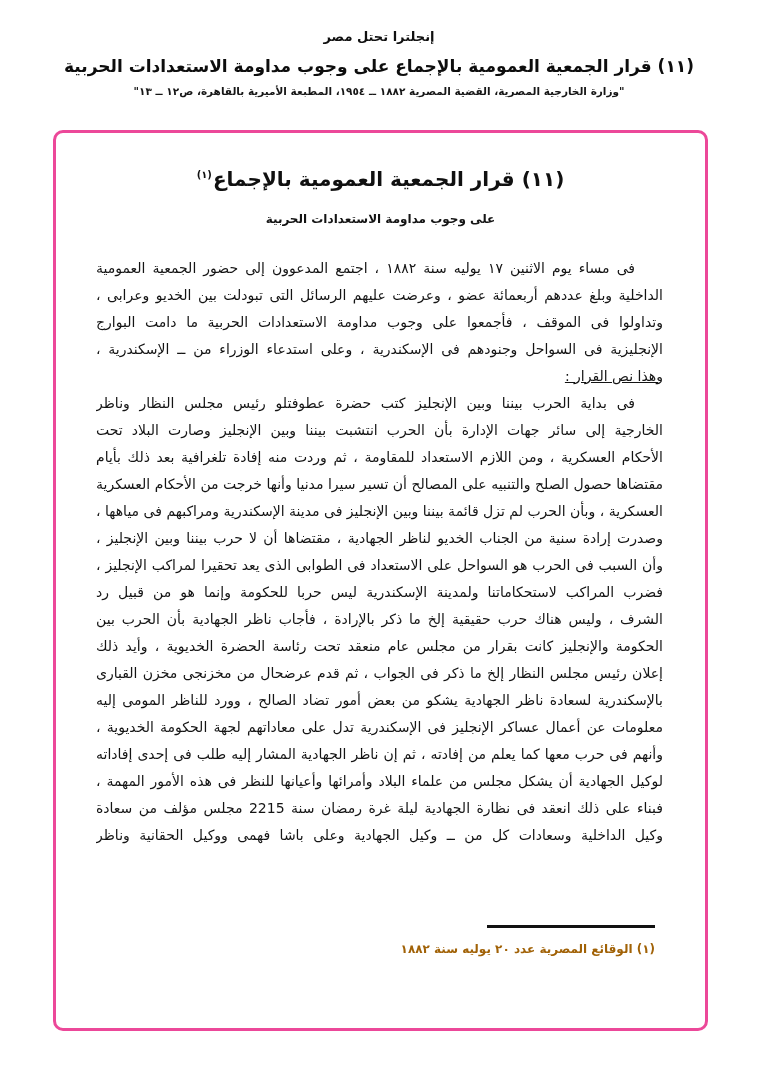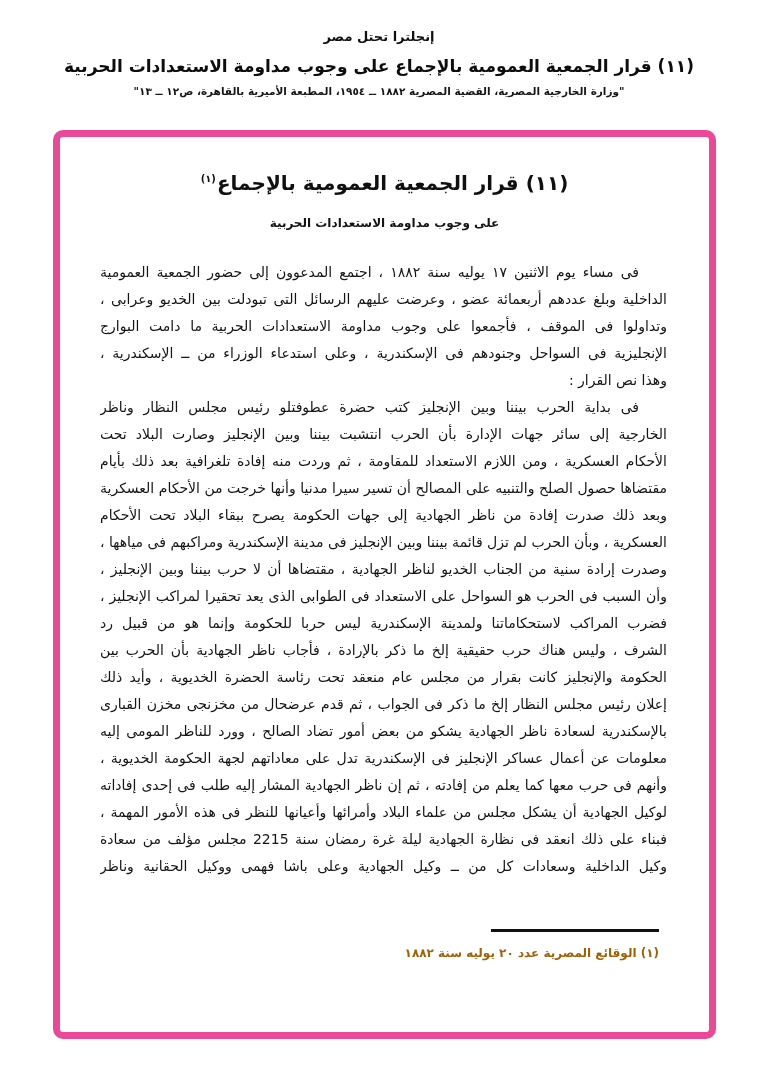--- a/index.html
+++ b/index.html
@@ -47,21 +47,21 @@
     color: #161616;
   }
 
   
   .frame {
     position: absolute;
     left: 53px;
     top: 130px;
     width: 649px;
     height: 895px;
-    border: 7px solid #ec4899;
+    border: 3px solid #ec4899;
     border-radius: 10px;
     background: #ffffff;
     box-sizing: content-box;
   }
   .frame-inner {
     position: relative;
     width: 100%;
     height: 100%;
     direction: rtl;
   }
@@ -98,21 +98,21 @@
   }
   .para { margin: 0; }
   .line {
     text-align: justify;
     text-align-last: justify;
     height: 27px;
     overflow: hidden;
     white-space: normal;
   }
   .line.first { padding-right: 28px; }
-  .line.end   { text-align: right; text-align-last: right; }
+  .line.end   { text-align: right; text-align-last: right; text-decoration: underline; }
 
   
   .footnote-rule {
     position: absolute;
     bottom: 128px;
     right: 50px;
     width: 168px;
     height: 3px;
     background: #111111;
   }
@@ -152,21 +152,20 @@
             <div class="line">الداخلية وبلغ عددهم أربعمائة عضو ، وعرضت عليهم الرسائل التى تبودلت بين الخديو وعرابى ،</div>
             <div class="line">وتداولوا فى الموقف ، فأجمعوا على وجوب مداومة الاستعدادات الحربية ما دامت البوارج</div>
             <div class="line">الإنجليزية فى السواحل وجنودهم فى الإسكندرية ، وعلى استدعاء الوزراء من ــ الإسكندرية ،</div>
             <div class="line end">وهذا نص القرار :</div>
           </div>
           <div class="para">
             <div class="line first">فى بداية الحرب بيننا وبين الإنجليز كتب حضرة عطوفتلو رئيس مجلس النظار وناظر</div>
             <div class="line">الخارجية إلى سائر جهات الإدارة بأن الحرب انتشبت بيننا وبين الإنجليز وصارت البلاد تحت</div>
             <div class="line">الأحكام العسكرية ، ومن اللازم الاستعداد للمقاومة ، ثم وردت منه إفادة تلغرافية بعد ذلك بأيام</div>
             <div class="line">مقتضاها حصول الصلح والتنبيه على المصالح أن تسير سيرا مدنيا وأنها خرجت من الأحكام العسكرية ،</div>
-            <div class="line">وبعد ذلك صدرت إفادة من ناظر الجهادية إلى جهات الحكومة يصرح ببقاء البلاد تحت الأحكام</div>
             <div class="line">العسكرية ، وبأن الحرب لم تزل قائمة بيننا وبين الإنجليز فى مدينة الإسكندرية ومراكبهم فى مياهها ،</div>
             <div class="line">وصدرت إرادة سنية من الجناب الخديو لناظر الجهادية ، مقتضاها أن لا حرب بيننا وبين الإنجليز ،</div>
             <div class="line">وأن السبب فى الحرب هو السواحل على الاستعداد فى الطوابى الذى يعد تحقيرا لمراكب الإنجليز ،</div>
             <div class="line">فضرب المراكب لاستحكاماتنا ولمدينة الإسكندرية ليس حربا للحكومة وإنما هو من قبيل رد</div>
             <div class="line">الشرف ، وليس هناك حرب حقيقية إلخ ما ذكر بالإرادة ، فأجاب ناظر الجهادية بأن الحرب بين</div>
             <div class="line">الحكومة والإنجليز كانت بقرار من مجلس عام منعقد تحت رئاسة الحضرة الخديوية ، وأيد ذلك</div>
             <div class="line">إعلان رئيس مجلس النظار إلخ ما ذكر فى الجواب ، ثم قدم عرضحال من مخزنجى مخزن القبارى</div>
             <div class="line">بالإسكندرية لسعادة ناظر الجهادية يشكو من بعض أمور تضاد الصالح ، وورد للناظر المومى إليه</div>
             <div class="line">معلومات عن أعمال عساكر الإنجليز فى الإسكندرية تدل على معاداتهم لجهة الحكومة الخديوية ،</div>
             <div class="line">وأنهم فى حرب معها كما يعلم من إفادته ، ثم إن ناظر الجهادية المشار إليه طلب فى إحدى إفاداته</div>

